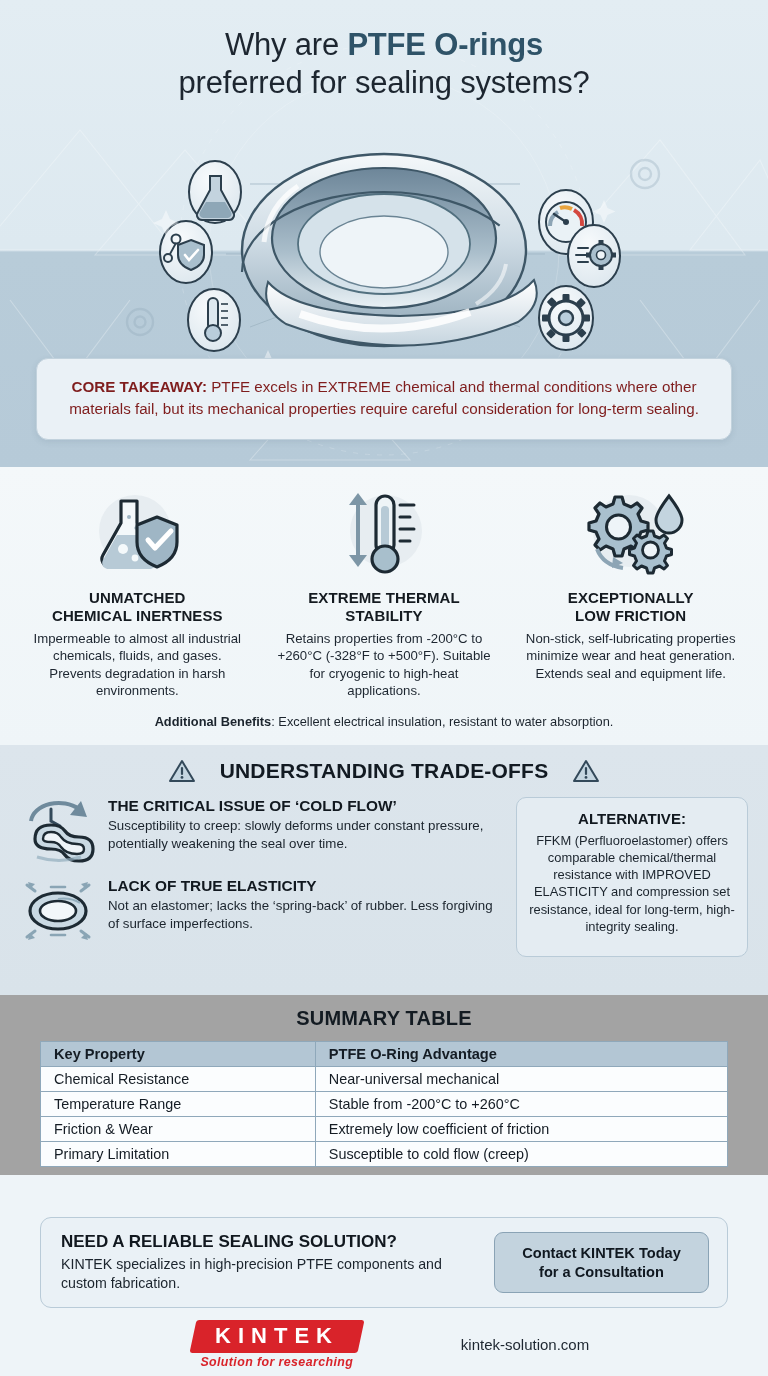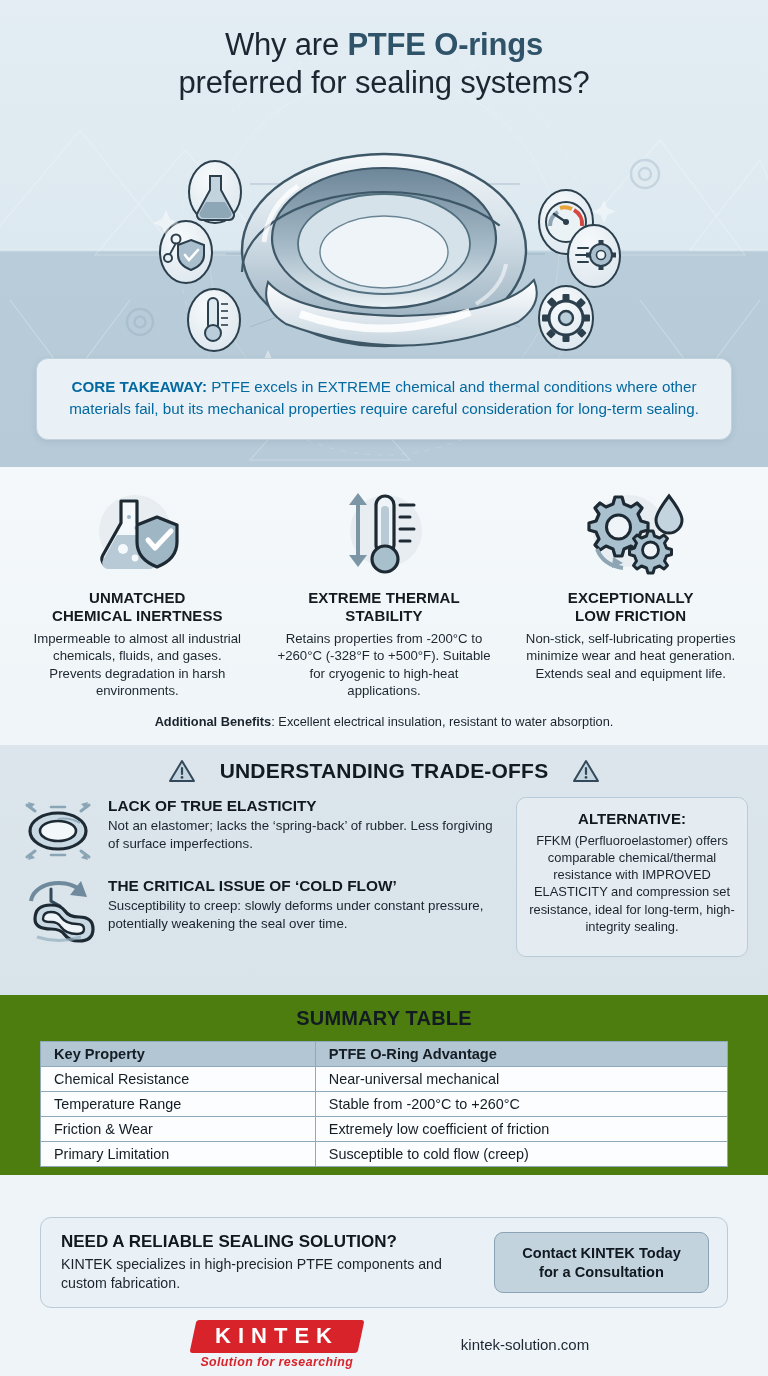--- a/index.html
+++ b/index.html
@@ -39,21 +39,21 @@
   .takeaway-wrap { position: absolute; left: 0; right: 0; top: 358px; z-index: 5; }
   .takeaway {
     margin: 0 36px;
     background: #eaf1f6;
     border: 1px solid #c2d2dd;
     border-radius: 12px;
     padding: 17px 26px 18px;
     text-align: center;
     font-size: 15.2px;
     line-height: 1.47;
-    color: #0369a1;
+    color: #7f1d1d;
     box-shadow: 0 2px 6px rgba(40,70,90,.10);
   }
   .takeaway b { font-weight: 700; }
 
   
   .benefits {
     background: linear-gradient(180deg,#f4f8fa 0%, #eff5f8 100%);
     padding: 18px 22px 10px;
     height: 278px;
   }
@@ -92,21 +92,21 @@
     background: #e4ecf2;
     border: 1px solid #b9cbd8;
     border-radius: 10px;
     padding: 12px 12px 12px;
     text-align: center;
   }
   .alt-box h4 { font-size: 15px; font-weight: 700; margin-bottom: 5px; color: #11181f; }
   .alt-box p { font-size: 12.9px; line-height: 1.33; color: #1b242d; }
 
   
-  .summary { background: #4d7c0f; padding: 12px 40px 8px; }
+  .summary { background: #a3a3a3; padding: 12px 40px 8px; }
   .summary h2 {
     text-align: center; font-size: 20px; font-weight: 700;
     color: #131b22; margin-bottom: 11px; letter-spacing: .2px;
   }
   table { width: 100%; border-collapse: collapse; background: #fbfdfe; }
   th, td {
     border: 1px solid #8fa8ba;
     padding: 4px 13px;
     text-align: left;
     font-size: 14.4px;
@@ -415,20 +415,37 @@
       <span>UNDERSTANDING TRADE-OFFS</span>
       <svg width="26" height="24" viewBox="0 0 26 24">
         <path d="M13 2 L25 22 H1 Z" fill="#c5d6e1" stroke="#33495a" stroke-width="2" stroke-linejoin="round"></path>
         <path d="M13 9 v6" stroke="#33495a" stroke-width="2.2" stroke-linecap="round"></path>
         <circle cx="13" cy="18.4" r="1.4" fill="#33495a"></circle>
       </svg>
     </div>
 
     <div class="to-body">
       <div class="to-left">
+
+        <div class="to-item">
+          <div class="to-ico">
+            <svg width="74" height="66" viewBox="0 0 74 66">
+              <path d="M10 24 a28 20 0 0 1 48 -12" fill="none" stroke="#6f8a9c" stroke-width="4"></path>
+              <path d="M60 4 l6 16 l-17 -2z" fill="#6f8a9c"></path>
+              <path d="M30 12 v12 l9 5" fill="none" stroke="#33495a" stroke-width="3" stroke-linecap="round"></path>
+              <path d="M14 42 q0 -14 16 -14 q10 0 14 6 q4 6 14 6 q14 0 14 12 q0 12 -14 12 q-10 0 -14 -6 q-4 -6 -14 -6 q-16 0 -16 -10z" fill="#c9d9e3" stroke="#1d2a33" stroke-width="3.2"></path>
+              <path d="M22 42 q0 -7 8 -7 q7 0 10 5 q5 7 16 7 q7 0 7 5 q0 5 -7 5 q-11 0 -16 -7 q-3 -5 -10 -5 q-8 0 -8 -3z" fill="#eef4f8" stroke="#1d2a33" stroke-width="2.4"></path>
+              <path d="M16 60 q22 7 44 0" fill="none" stroke="#93aebd" stroke-width="3" opacity=".7"></path>
+            </svg>
+          </div>
+          <div class="to-txt">
+            <h4>THE CRITICAL ISSUE OF ‘COLD FLOW’</h4>
+            <p>Susceptibility to creep: slowly deforms under constant pressure, potentially weakening the seal over time.</p>
+          </div>
+        </div>
 
         <div class="to-item">
           <div class="to-ico">
             <svg width="74" height="66" viewBox="0 0 74 66">
               <ellipse cx="37" cy="34" rx="28" ry="18" fill="#c9d9e3" stroke="#1d2a33" stroke-width="3.2"></ellipse>
               <ellipse cx="37" cy="34" rx="18" ry="10" fill="#f2f7fa" stroke="#1d2a33" stroke-width="2.6"></ellipse>
               <path d="M37 22 a24 15 0 0 1 22 4" fill="none" stroke="#93aebd" stroke-width="2"></path>
               <g stroke="#8aa5b5" stroke-width="3" fill="none" stroke-linecap="round">
                 <path d="M14 14 l-8 -6"></path>
                   <path d="M60 14 l8 -6"></path>
@@ -445,37 +462,20 @@
                 <path d="M30 10 h14"></path>
                   <path d="M30 58 h14"></path>
               </g>
             </svg>
           </div>
           <div class="to-txt">
             <h4>LACK OF TRUE ELASTICITY</h4>
             <p>Not an elastomer; lacks the ‘spring-back’ of rubber. Less forgiving of surface imperfections.</p>
           </div>
         </div>
-
-        <div class="to-item">
-          <div class="to-ico">
-            <svg width="74" height="66" viewBox="0 0 74 66">
-              <path d="M10 24 a28 20 0 0 1 48 -12" fill="none" stroke="#6f8a9c" stroke-width="4"></path>
-              <path d="M60 4 l6 16 l-17 -2z" fill="#6f8a9c"></path>
-              <path d="M30 12 v12 l9 5" fill="none" stroke="#33495a" stroke-width="3" stroke-linecap="round"></path>
-              <path d="M14 42 q0 -14 16 -14 q10 0 14 6 q4 6 14 6 q14 0 14 12 q0 12 -14 12 q-10 0 -14 -6 q-4 -6 -14 -6 q-16 0 -16 -10z" fill="#c9d9e3" stroke="#1d2a33" stroke-width="3.2"></path>
-              <path d="M22 42 q0 -7 8 -7 q7 0 10 5 q5 7 16 7 q7 0 7 5 q0 5 -7 5 q-11 0 -16 -7 q-3 -5 -10 -5 q-8 0 -8 -3z" fill="#eef4f8" stroke="#1d2a33" stroke-width="2.4"></path>
-              <path d="M16 60 q22 7 44 0" fill="none" stroke="#93aebd" stroke-width="3" opacity=".7"></path>
-            </svg>
-          </div>
-          <div class="to-txt">
-            <h4>THE CRITICAL ISSUE OF ‘COLD FLOW’</h4>
-            <p>Susceptibility to creep: slowly deforms under constant pressure, potentially weakening the seal over time.</p>
-          </div>
-        </div>
       </div>
 
       <div class="alt-box">
         <h4>ALTERNATIVE:</h4>
         <p>FFKM (Perfluoroelastomer) offers comparable chemical/thermal resistance with IMPROVED ELASTICITY and compression set resistance, ideal for long-term, high-integrity sealing.</p>
       </div>
     </div>
   </section>
 
   <section class="summary">

